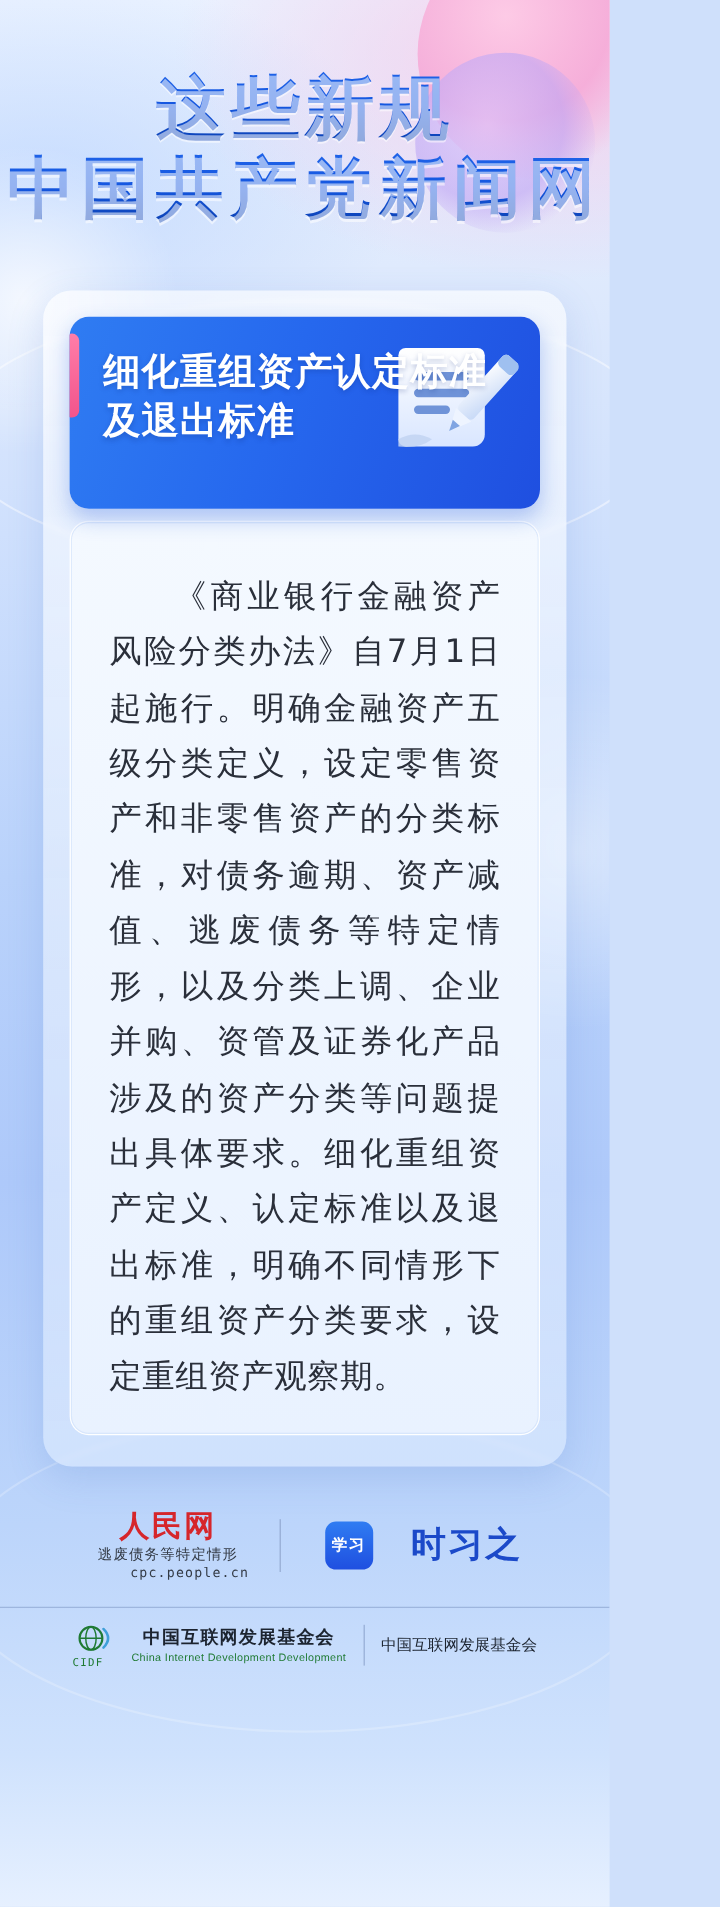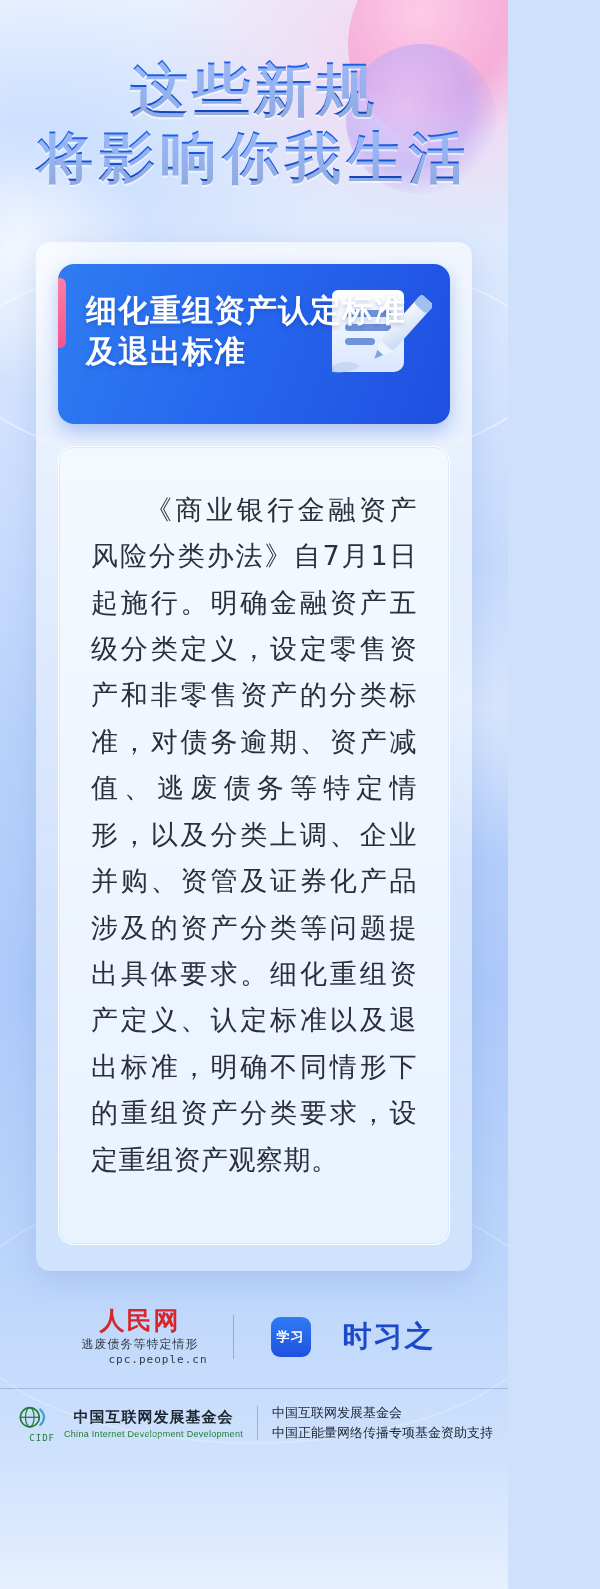--- a/index.html
+++ b/index.html
@@ -98,21 +98,21 @@
     font-size: 24px;
     font-weight: bold;
     letter-spacing: 2px;
     box-shadow: 0 6px 14px rgba(31,99,232,0.28);
   }
 
   
   .card-outer {
     position: relative;
     margin: 52px 36px 0;
-    border-radius: 14px;
+    border-radius: 24px;
     background: linear-gradient(180deg, rgba(255,255,255,0.60) 0%, rgba(226,238,255,0.55) 100%);
     box-shadow: 0 10px 30px rgba(80,120,200,0.18);
     padding: 22px 22px 26px;
     backdrop-filter: blur(2px);
   }
   .banner {
     position: relative;
     border-radius: 16px;
     background: linear-gradient(110deg, #2f7cf2 0%, #2668ee 45%, #1f4fe0 100%);
     box-shadow: 0 8px 18px rgba(33,90,220,0.30);
@@ -142,26 +142,26 @@
   .banner-icon {
     position: absolute;
     right: 18px;
     top: 12px;
     width: 120px;
     height: 120px;
     z-index: 1;
   }
 
   .text-panel {
-    margin-top: 22px;
+    margin-top: 10px;
     border-radius: 16px;
     background: linear-gradient(180deg, #f4f9ff 0%, #eef5ff 55%, #e9f2ff 100%);
     border: 1px solid rgba(255,255,255,0.9);
     box-shadow: inset 0 0 0 1px rgba(200,220,250,0.5);
-    padding: 40px 32px 61px;
+    padding: 40px 32px 24px;
     min-height: 690px;
   }
   .body-text {
     font-family: "DejaVu Sans", "Liberation Sans", sans-serif;
     font-size: 27px;
     line-height: 1.72;
     color: #2a2f3a;
     text-indent: 2em;
     text-align: justify;
     letter-spacing: 0.5px;
@@ -255,21 +255,21 @@
   }
   .cidf-mark {
     width: 40px;
     height: 34px;
     position: relative;
   }
   .cidf-label {
     position: absolute;
     bottom: -3px;
     left: 0; right: 0;
-    text-align: right;
+    text-align: left;
     font-size: 9px;
     color: #1f7a33;
     letter-spacing: 1px;
     font-family: "DejaVu Sans Mono", "Liberation Mono", monospace;
   }
   .cidf-text .cn {
     font-size: 15px;
     color: #1c2430;
     font-weight: bold;
     letter-spacing: 1px;
@@ -299,21 +299,21 @@
 
   <div class="blob blob-a"></div>
   <div class="blob blob-b"></div>
   <div class="blob blob-c"></div>
   <div class="blob blob-d"></div>
   <div class="wave wave-1"></div>
   <div class="wave wave-2"></div>
 
   <div class="header">
     <div class="title-line">这些新规</div>
-    <div class="title-line second">将影响你我生活</div>
+    <div class="title-line second">中国共产党新闻网</div>
   </div>
 
   <div class="card-outer">
 
     <div class="banner">
       <div class="banner-accent"></div>
       <div class="banner-title">细化重组资产认定标准及退出标准</div>
       <div class="banner-icon">
         <svg viewBox="0 0 120 120" width="120" height="120">
           <defs>
@@ -373,18 +373,17 @@
           <div class="cidf-label">CIDF</div>
         </div>
         <div class="cidf-text">
           <div class="cn">中国互联网发展基金会</div>
           <div class="en">China Internet Development Development</div>
         </div>
       </div>
       <div class="credit-divider"></div>
       <div class="credit-lines">
         <div>中国互联网发展基金会</div>
-        <div>中国正能量网络传播专项基金资助支持</div>
       </div>
     </div>
   </div>
 
 </div>
 
 </body></html>

